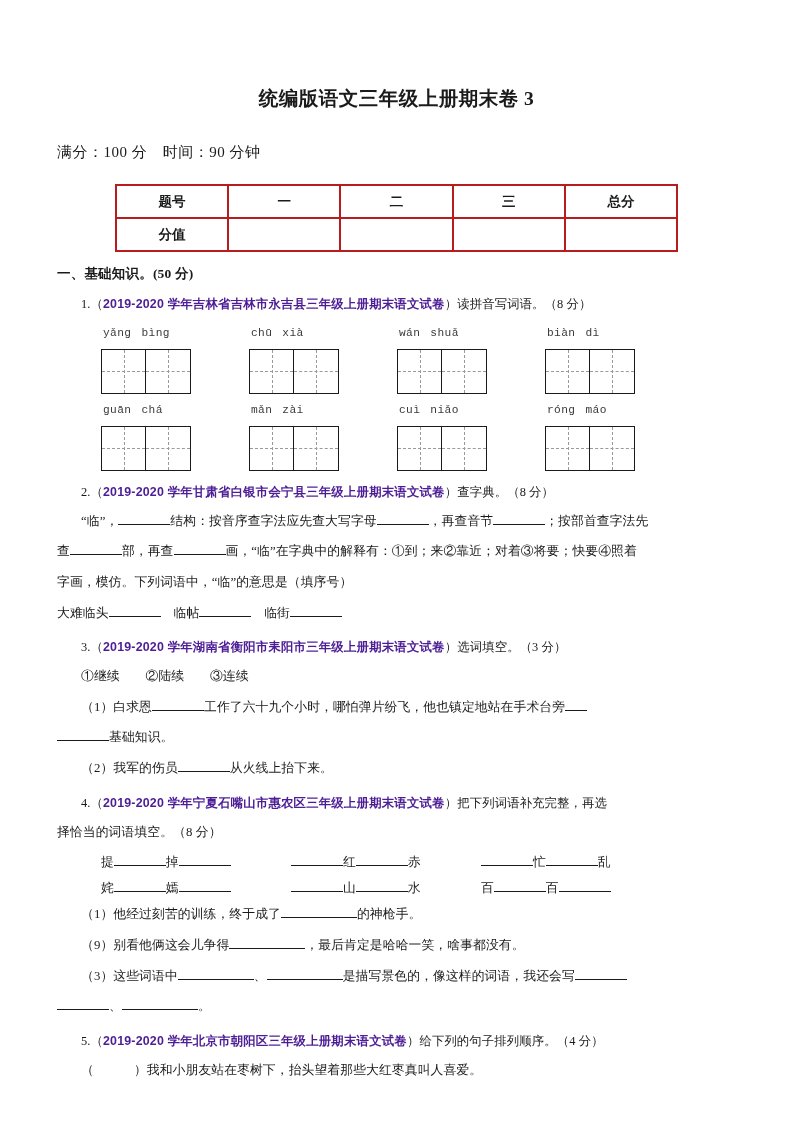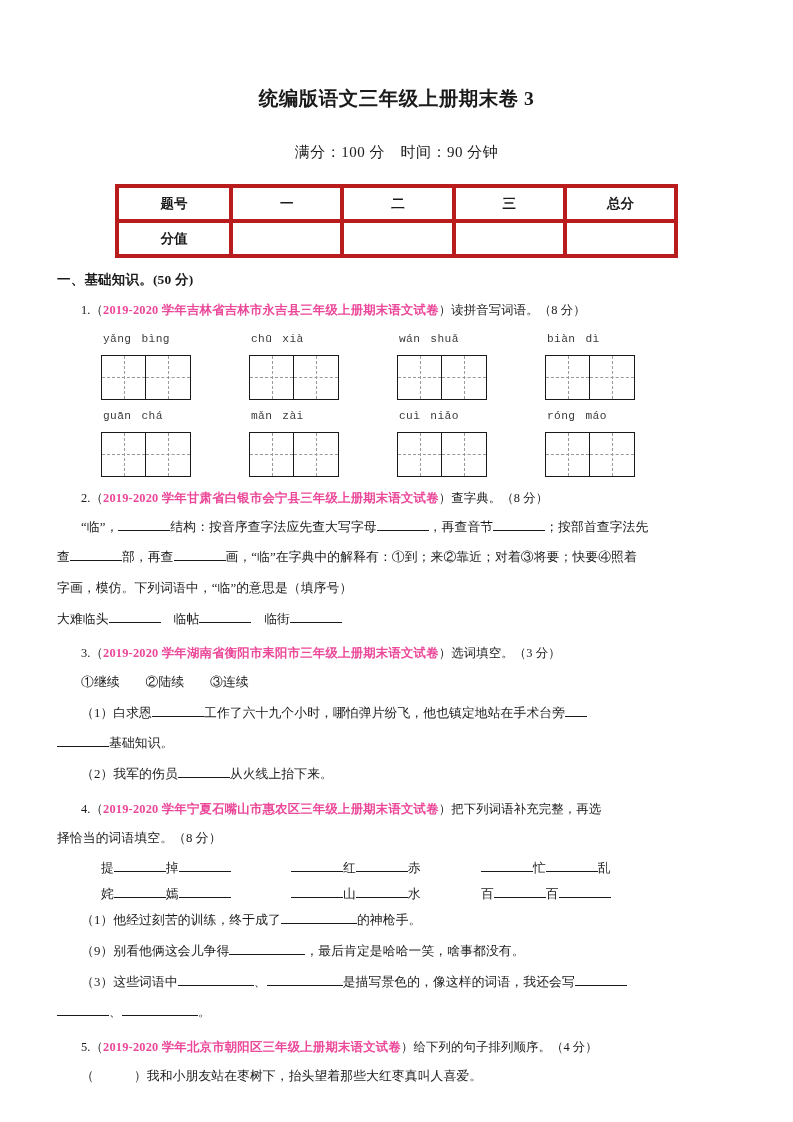--- a/index.html
+++ b/index.html
@@ -27,40 +27,39 @@
   .doc-title {
     text-align: center;
     font-size: 19.5px;
     font-weight: bold;
     letter-spacing: 0.5px;
     margin: 8px;
     padding-top: 78px;
     line-height: 1.3;
   }
   .doc-subtitle {
-    text-align: center;
     font-size: 15px;
     margin: 0;
     padding-top: 24px;
     letter-spacing: 0.5px;
   }
 
   
   .score-table-wrap {
     padding-top: 22px;
     display: flex;
     justify-content: center;
   }
   table.score-table {
     border-collapse: collapse;
     width: 563px;
     table-layout: fixed;
   }
   table.score-table td {
-    border: 4px solid #b91c1c;
+    border: 2px solid #b91c1c;
     height: 29px;
     text-align: center;
     vertical-align: middle;
     font-size: 13.5px;
     font-weight: bold;
   }
   table.score-table td.lbl { width: 108px; }
 
   
   .section-head {
@@ -72,23 +71,23 @@
   }
   .q {
     font-size: 12.4px;
     line-height: 1.95;
     margin: 0;
     padding-top: 9px;
     text-indent: 24px;
     letter-spacing: 0.1px;
   }
   .q .src {
-    color: #ec4899;
+    color: #4c1d95;
     font-weight: bold;
-    font-family: Liberation Serif, serif;
+    font-family: Liberation Sans, sans-serif;
     letter-spacing: 0.2px;
   }
   .para {
     font-size: 12.8px;
     line-height: 2.0;
     margin: 0;
     padding-top: 5px;
     text-indent: 24px;
     letter-spacing: 0.1px;
   }

